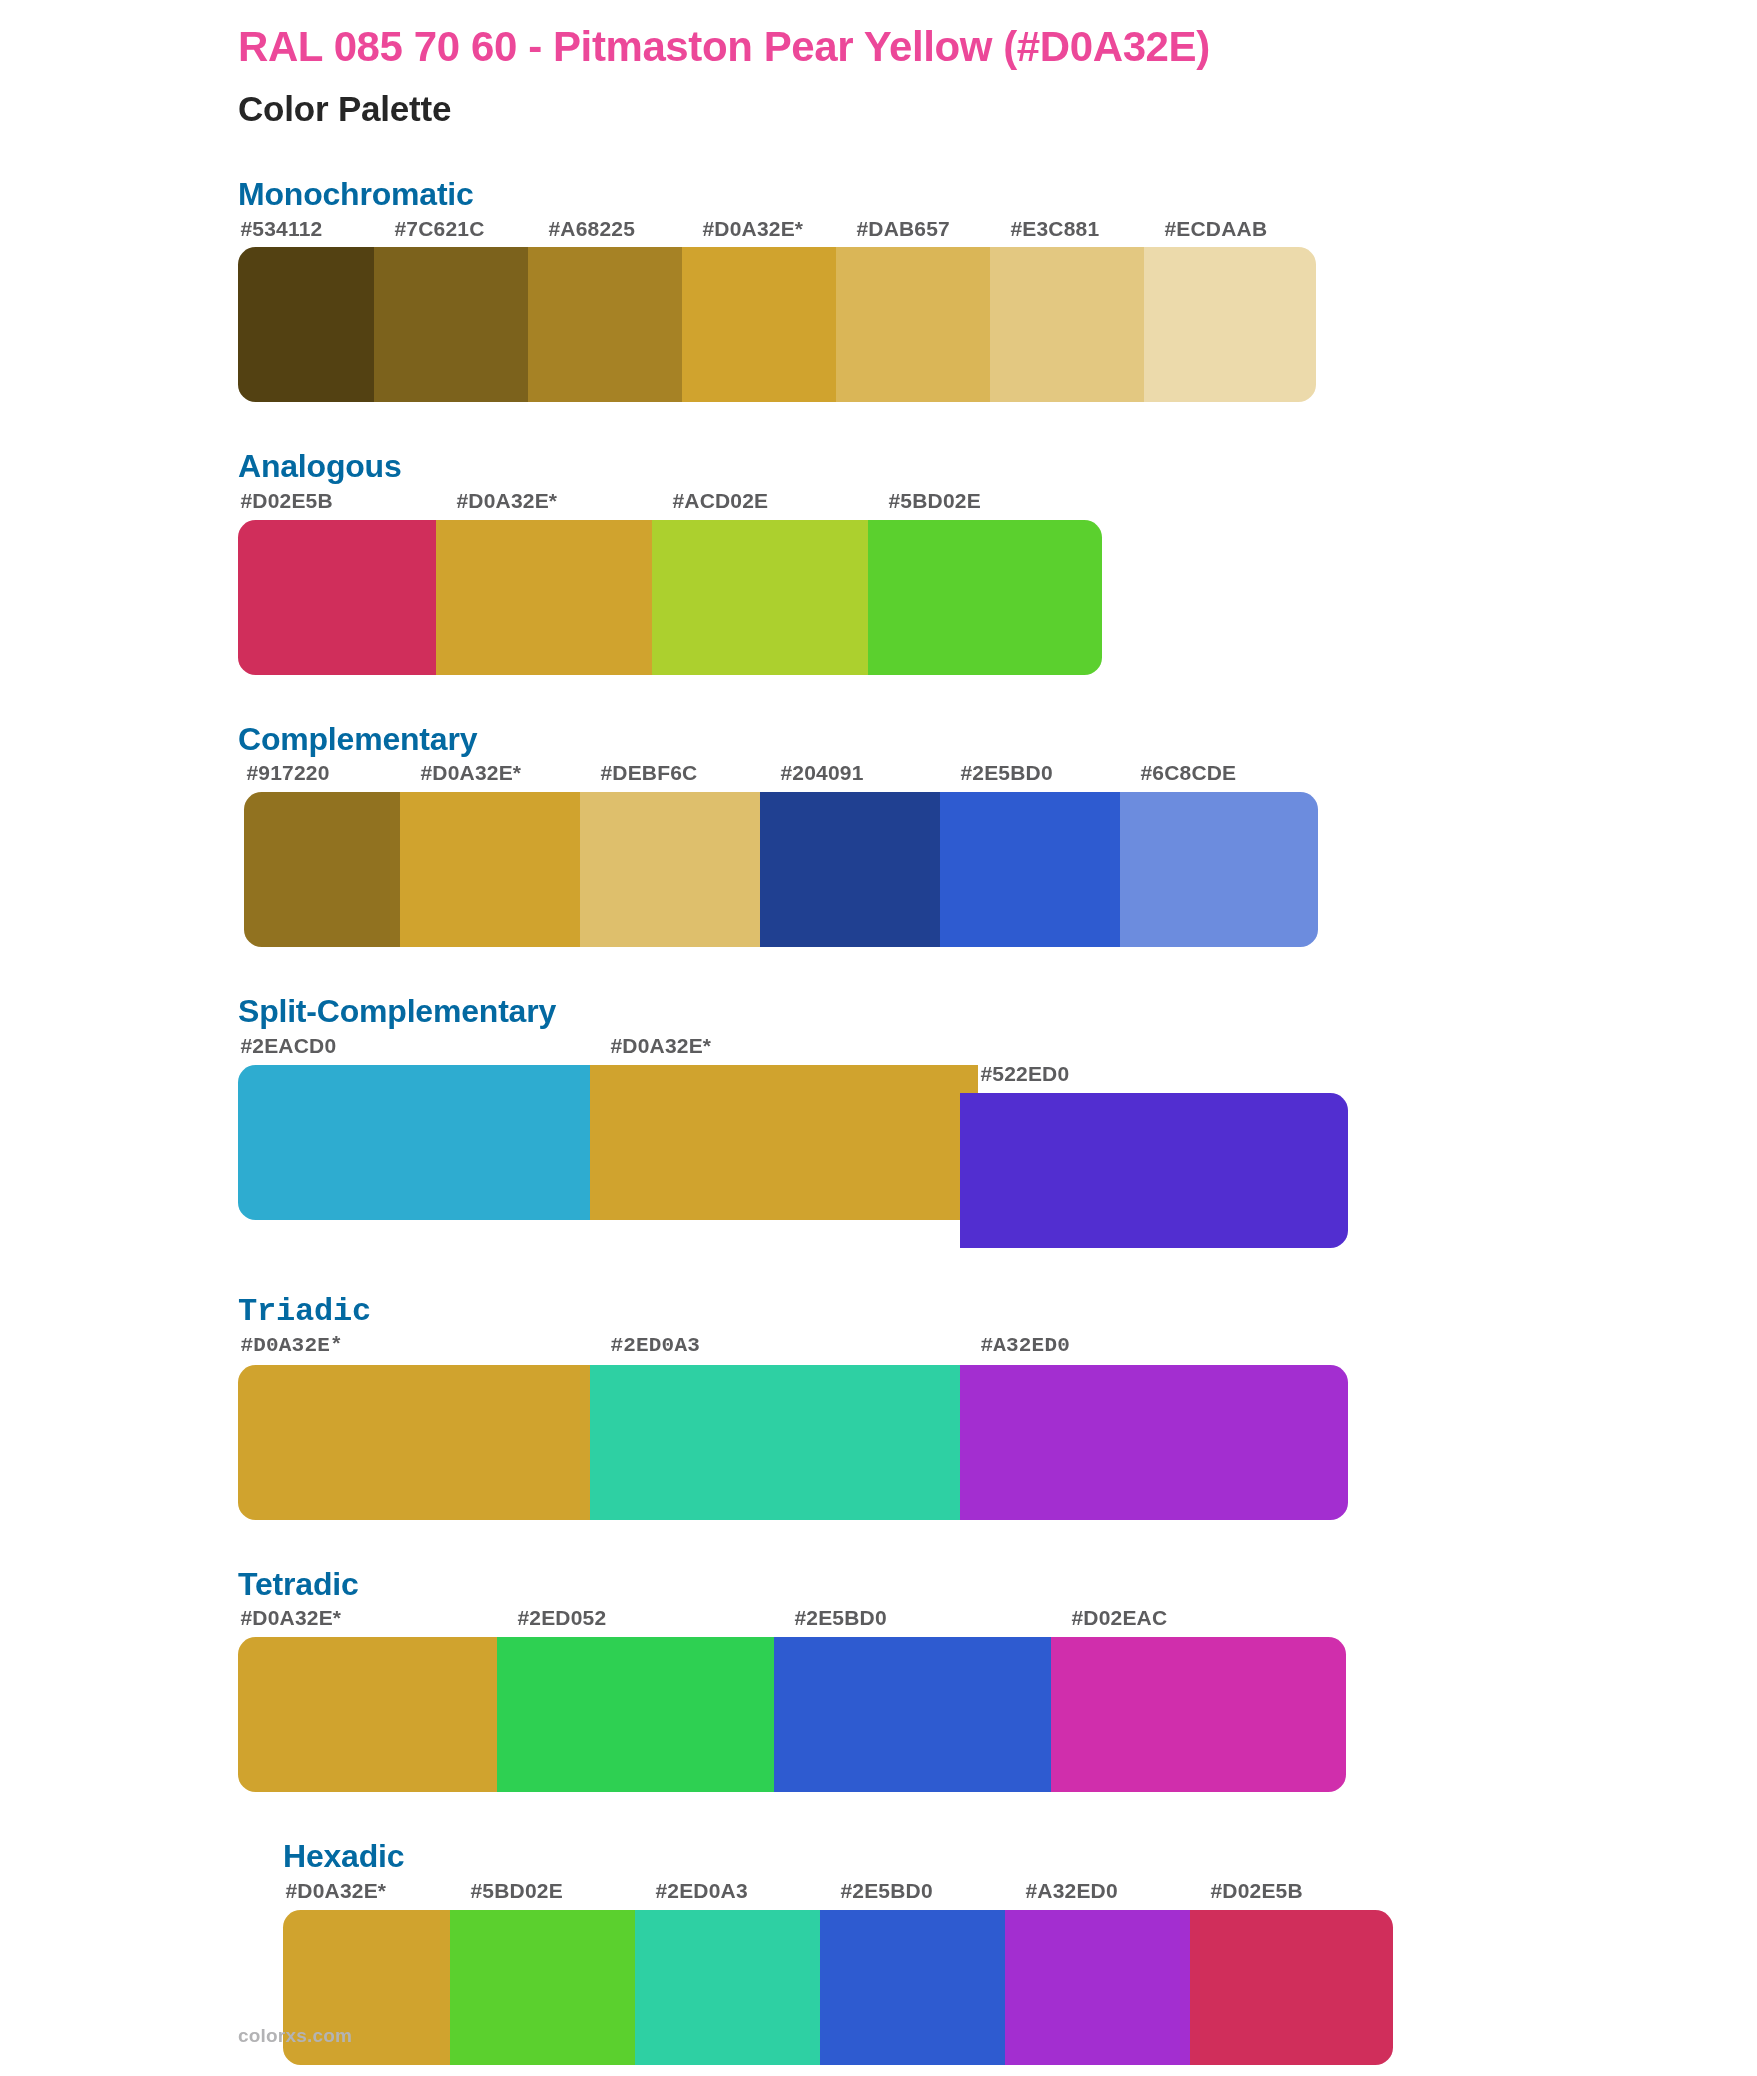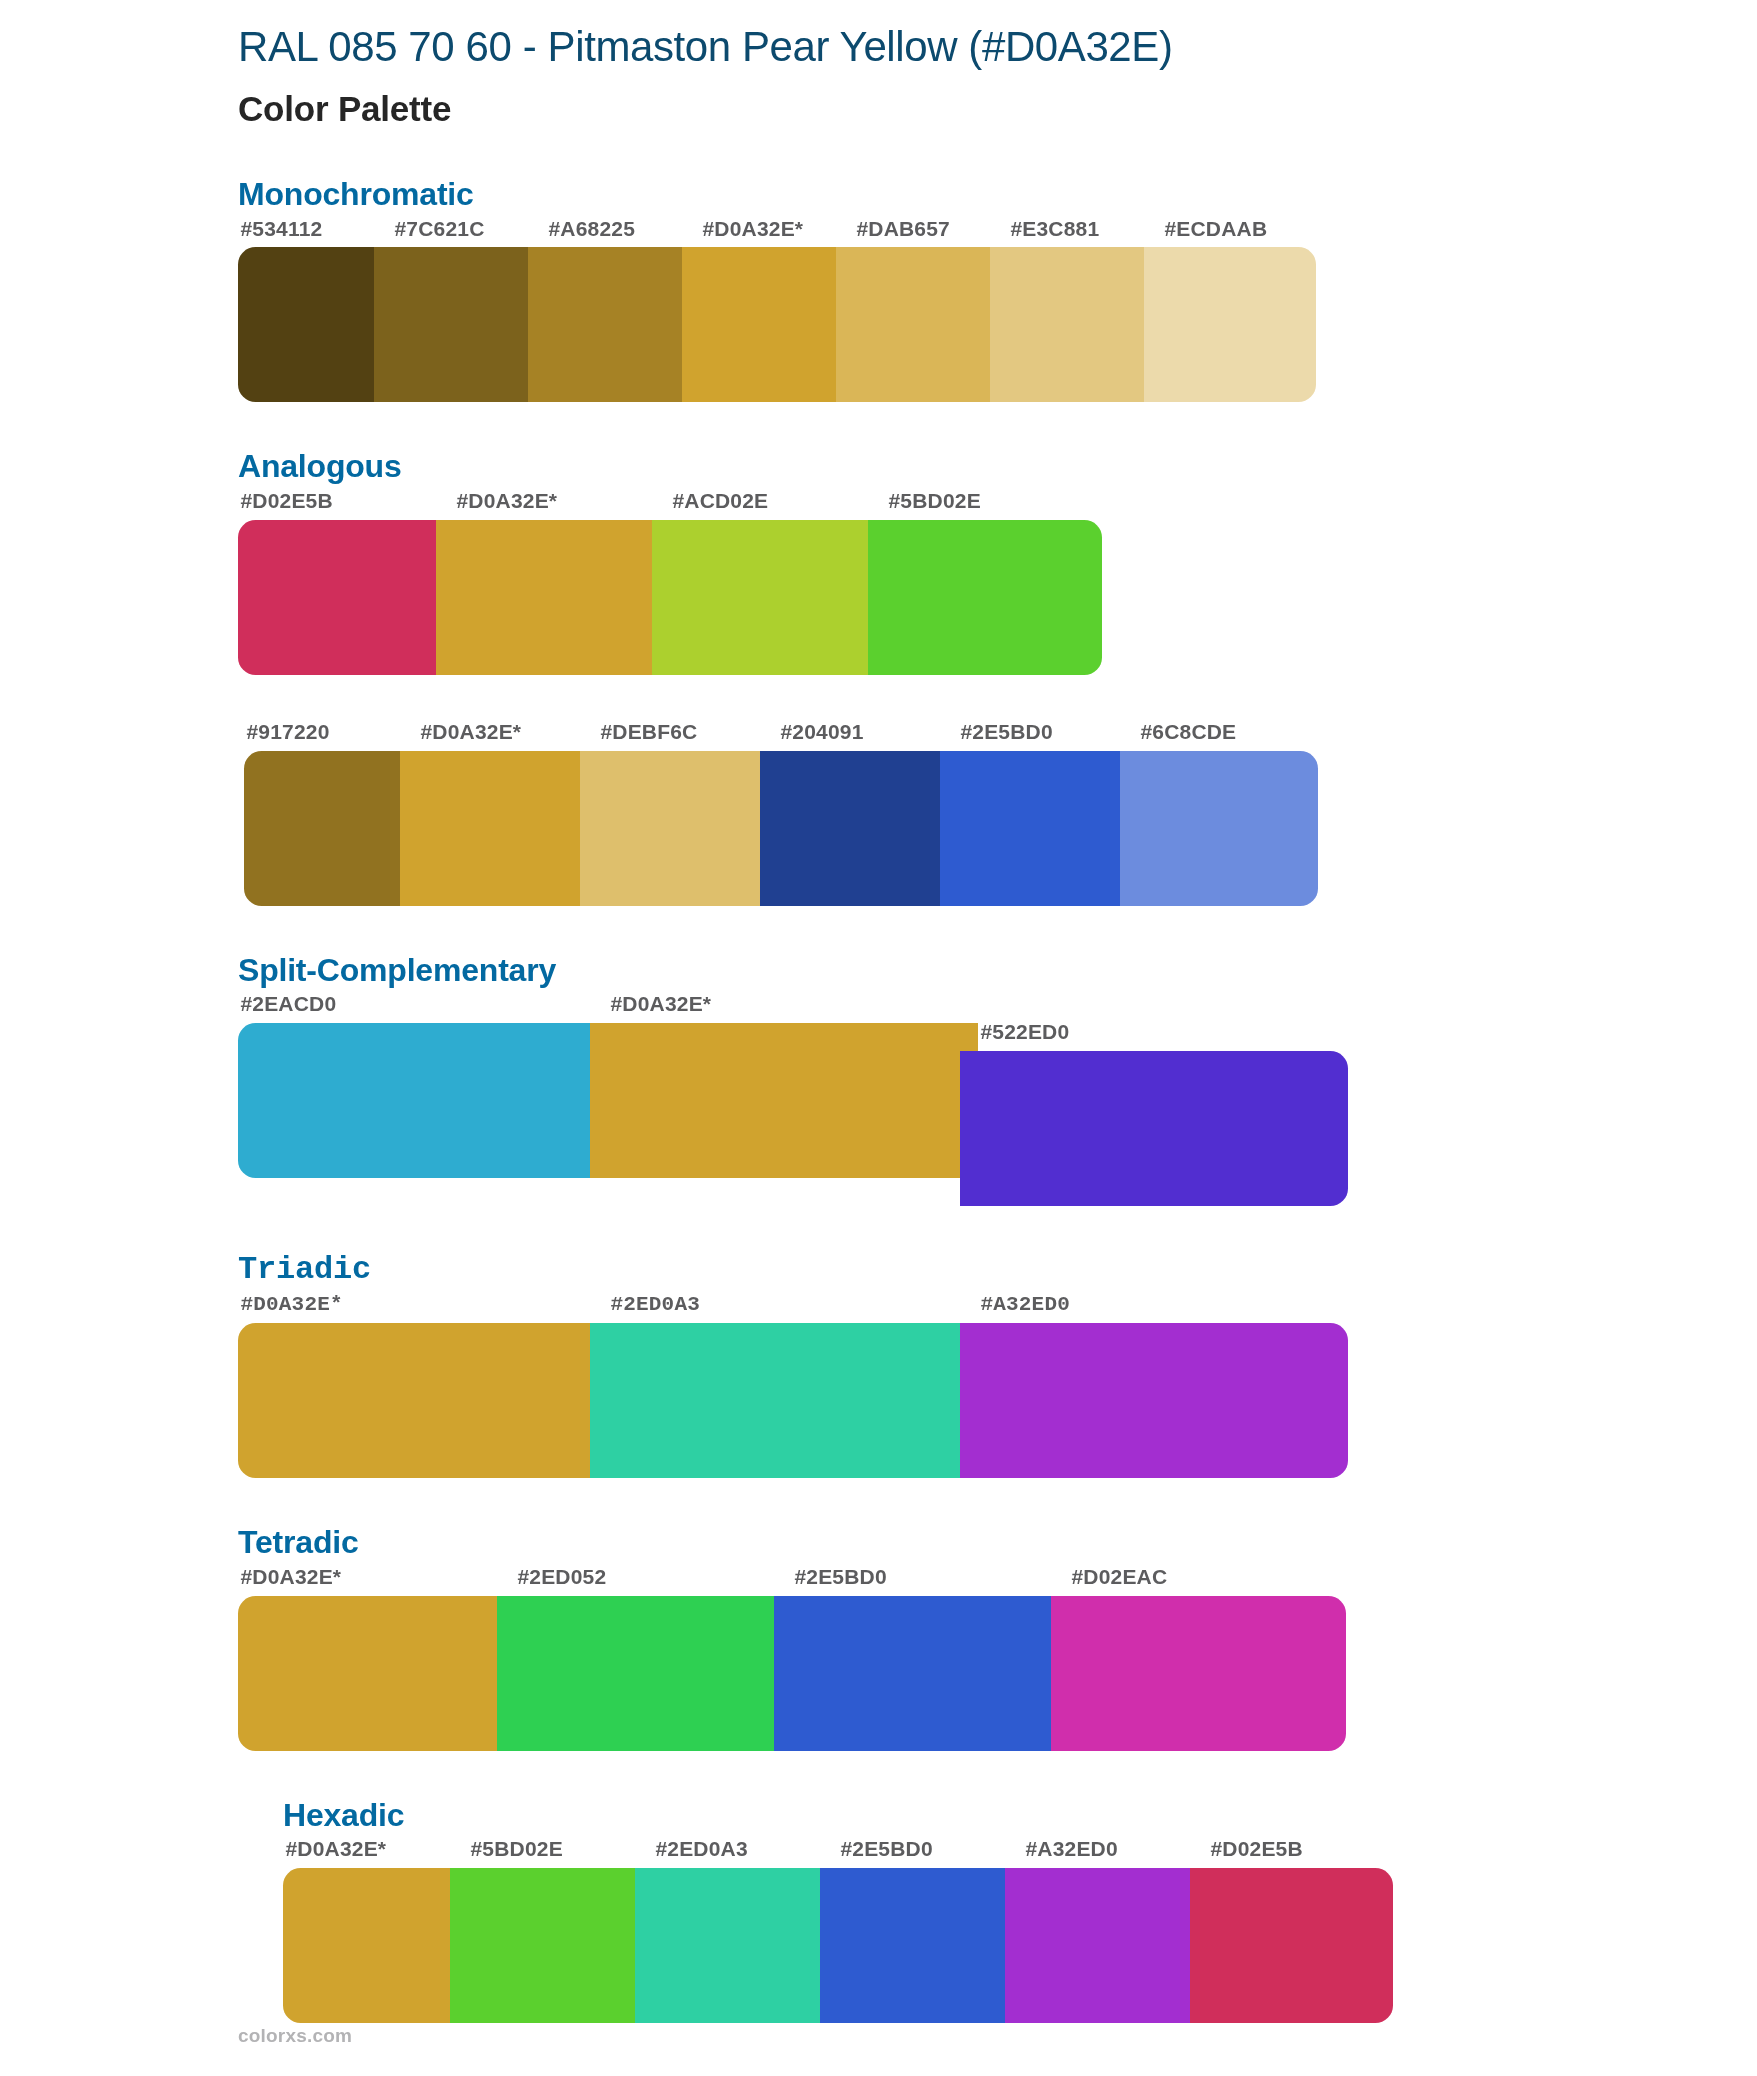--- a/index.html
+++ b/index.html
@@ -20,22 +20,22 @@
     width: 1757px;
     height: 2077px;
     box-sizing: border-box;
     padding: 0;
   }
   .header {
     padding: 22.4px 0 0 238px;
   }
   .title {
     font-size: 42px;
-    font-weight: 400;
-    color: #0c4a6e;
+    font-weight: 700;
+    color: #ec4899;
     letter-spacing: -0.4px;
     line-height: 1.18;
     margin: 0;
     white-space: nowrap;
   }
   .subtitle {
     font-size: 35px;
     font-weight: 700;
     color: #262626;
     letter-spacing: -0.2px;
@@ -156,20 +156,21 @@
             <div class="swatch-label">#ACD02E</div>
             <div class="swatch-chip" style="height: 155px; background: rgb(172, 208, 46); z-index: 2; border-radius: 0px;"></div>
           </div>
           <div class="swatch" style="width: 216px;">
             <div class="swatch-label">#5BD02E</div>
             <div class="swatch-chip" style="height: 155px; background: rgb(91, 208, 46); z-index: 1; border-radius: 0px 17.6px 17.6px 0px;"></div>
           </div>
         </div>
       </div>
       <div class="section" style="margin-bottom: 46px;">
+        <div class="section-heading">Complementary</div>
         <div class="swatch-row" style="width: 1081px;">
           <div class="swatch" style="width: 180px; padding-left: 6px;">
             <div class="swatch-label">#917220</div>
             <div class="swatch-chip" style="height: 155px; background: rgb(145, 114, 32); z-index: 6; border-radius: 17.6px 0px 0px 17.6px;"></div>
           </div>
           <div class="swatch" style="width: 180px;">
             <div class="swatch-label">#D0A32E*</div>
             <div class="swatch-chip" style="height: 155px; background: rgb(208, 163, 46); z-index: 5; border-radius: 0px;"></div>
           </div>
           <div class="swatch" style="width: 180px;">

